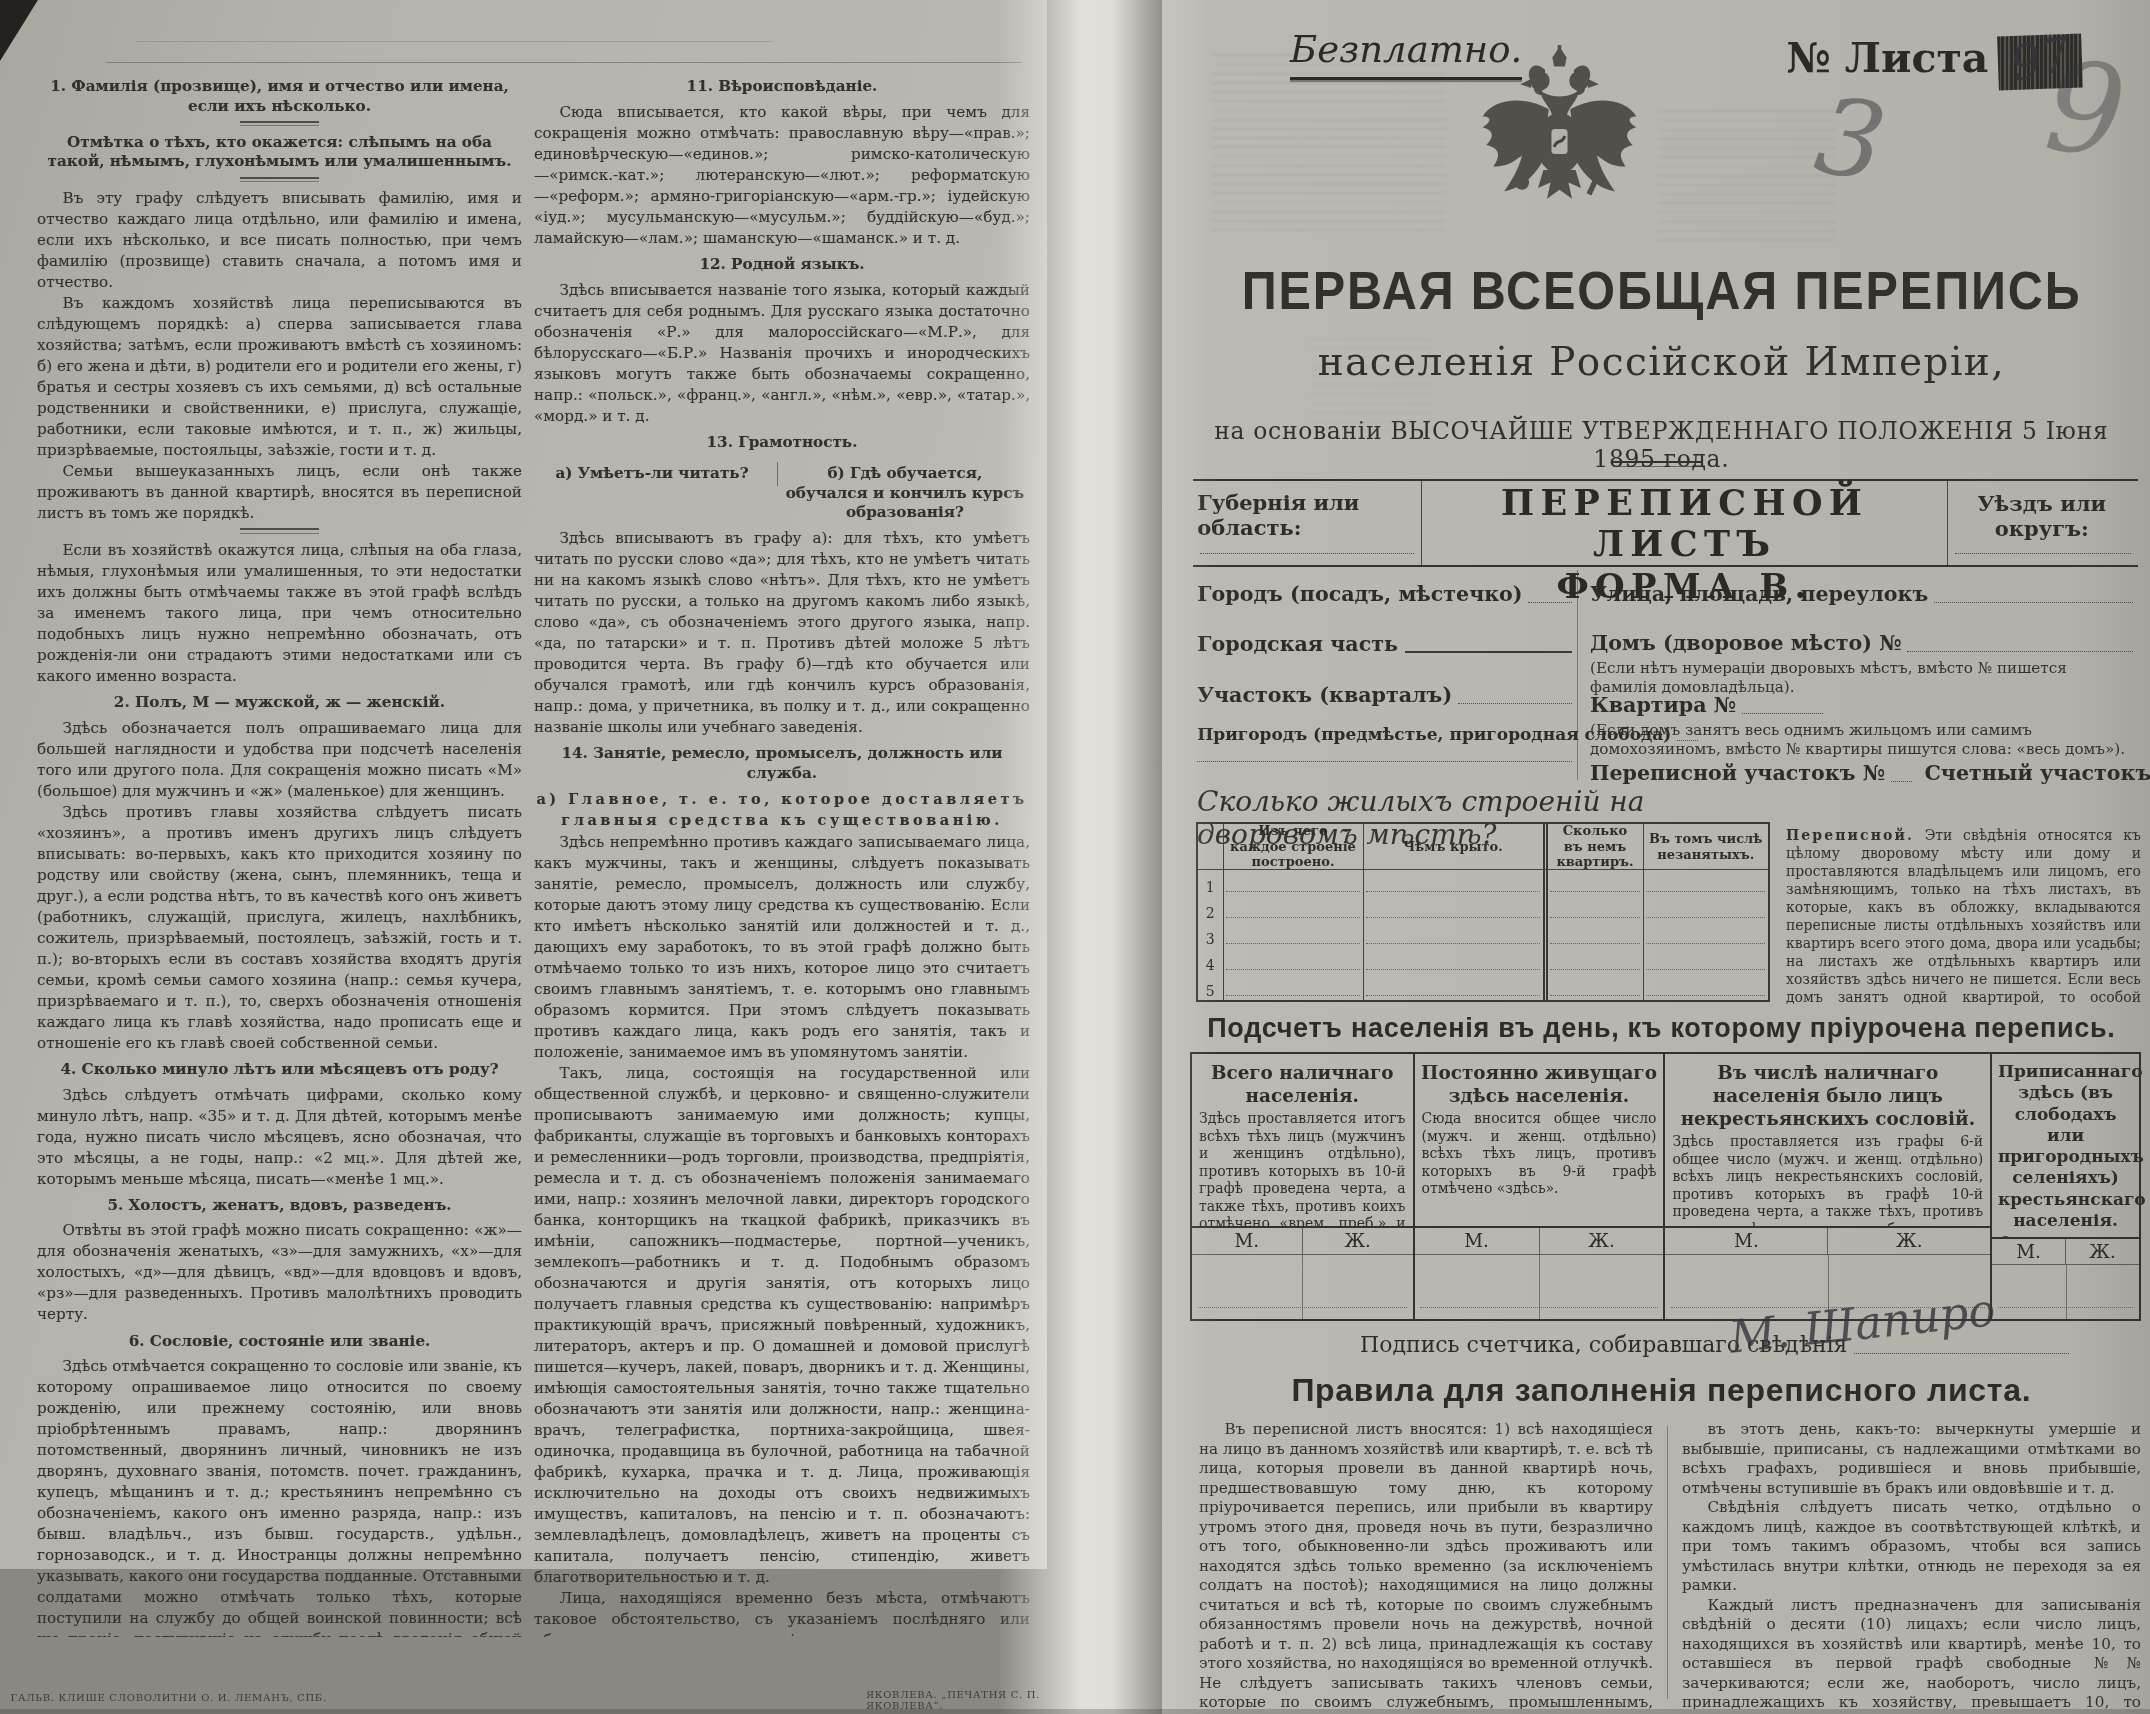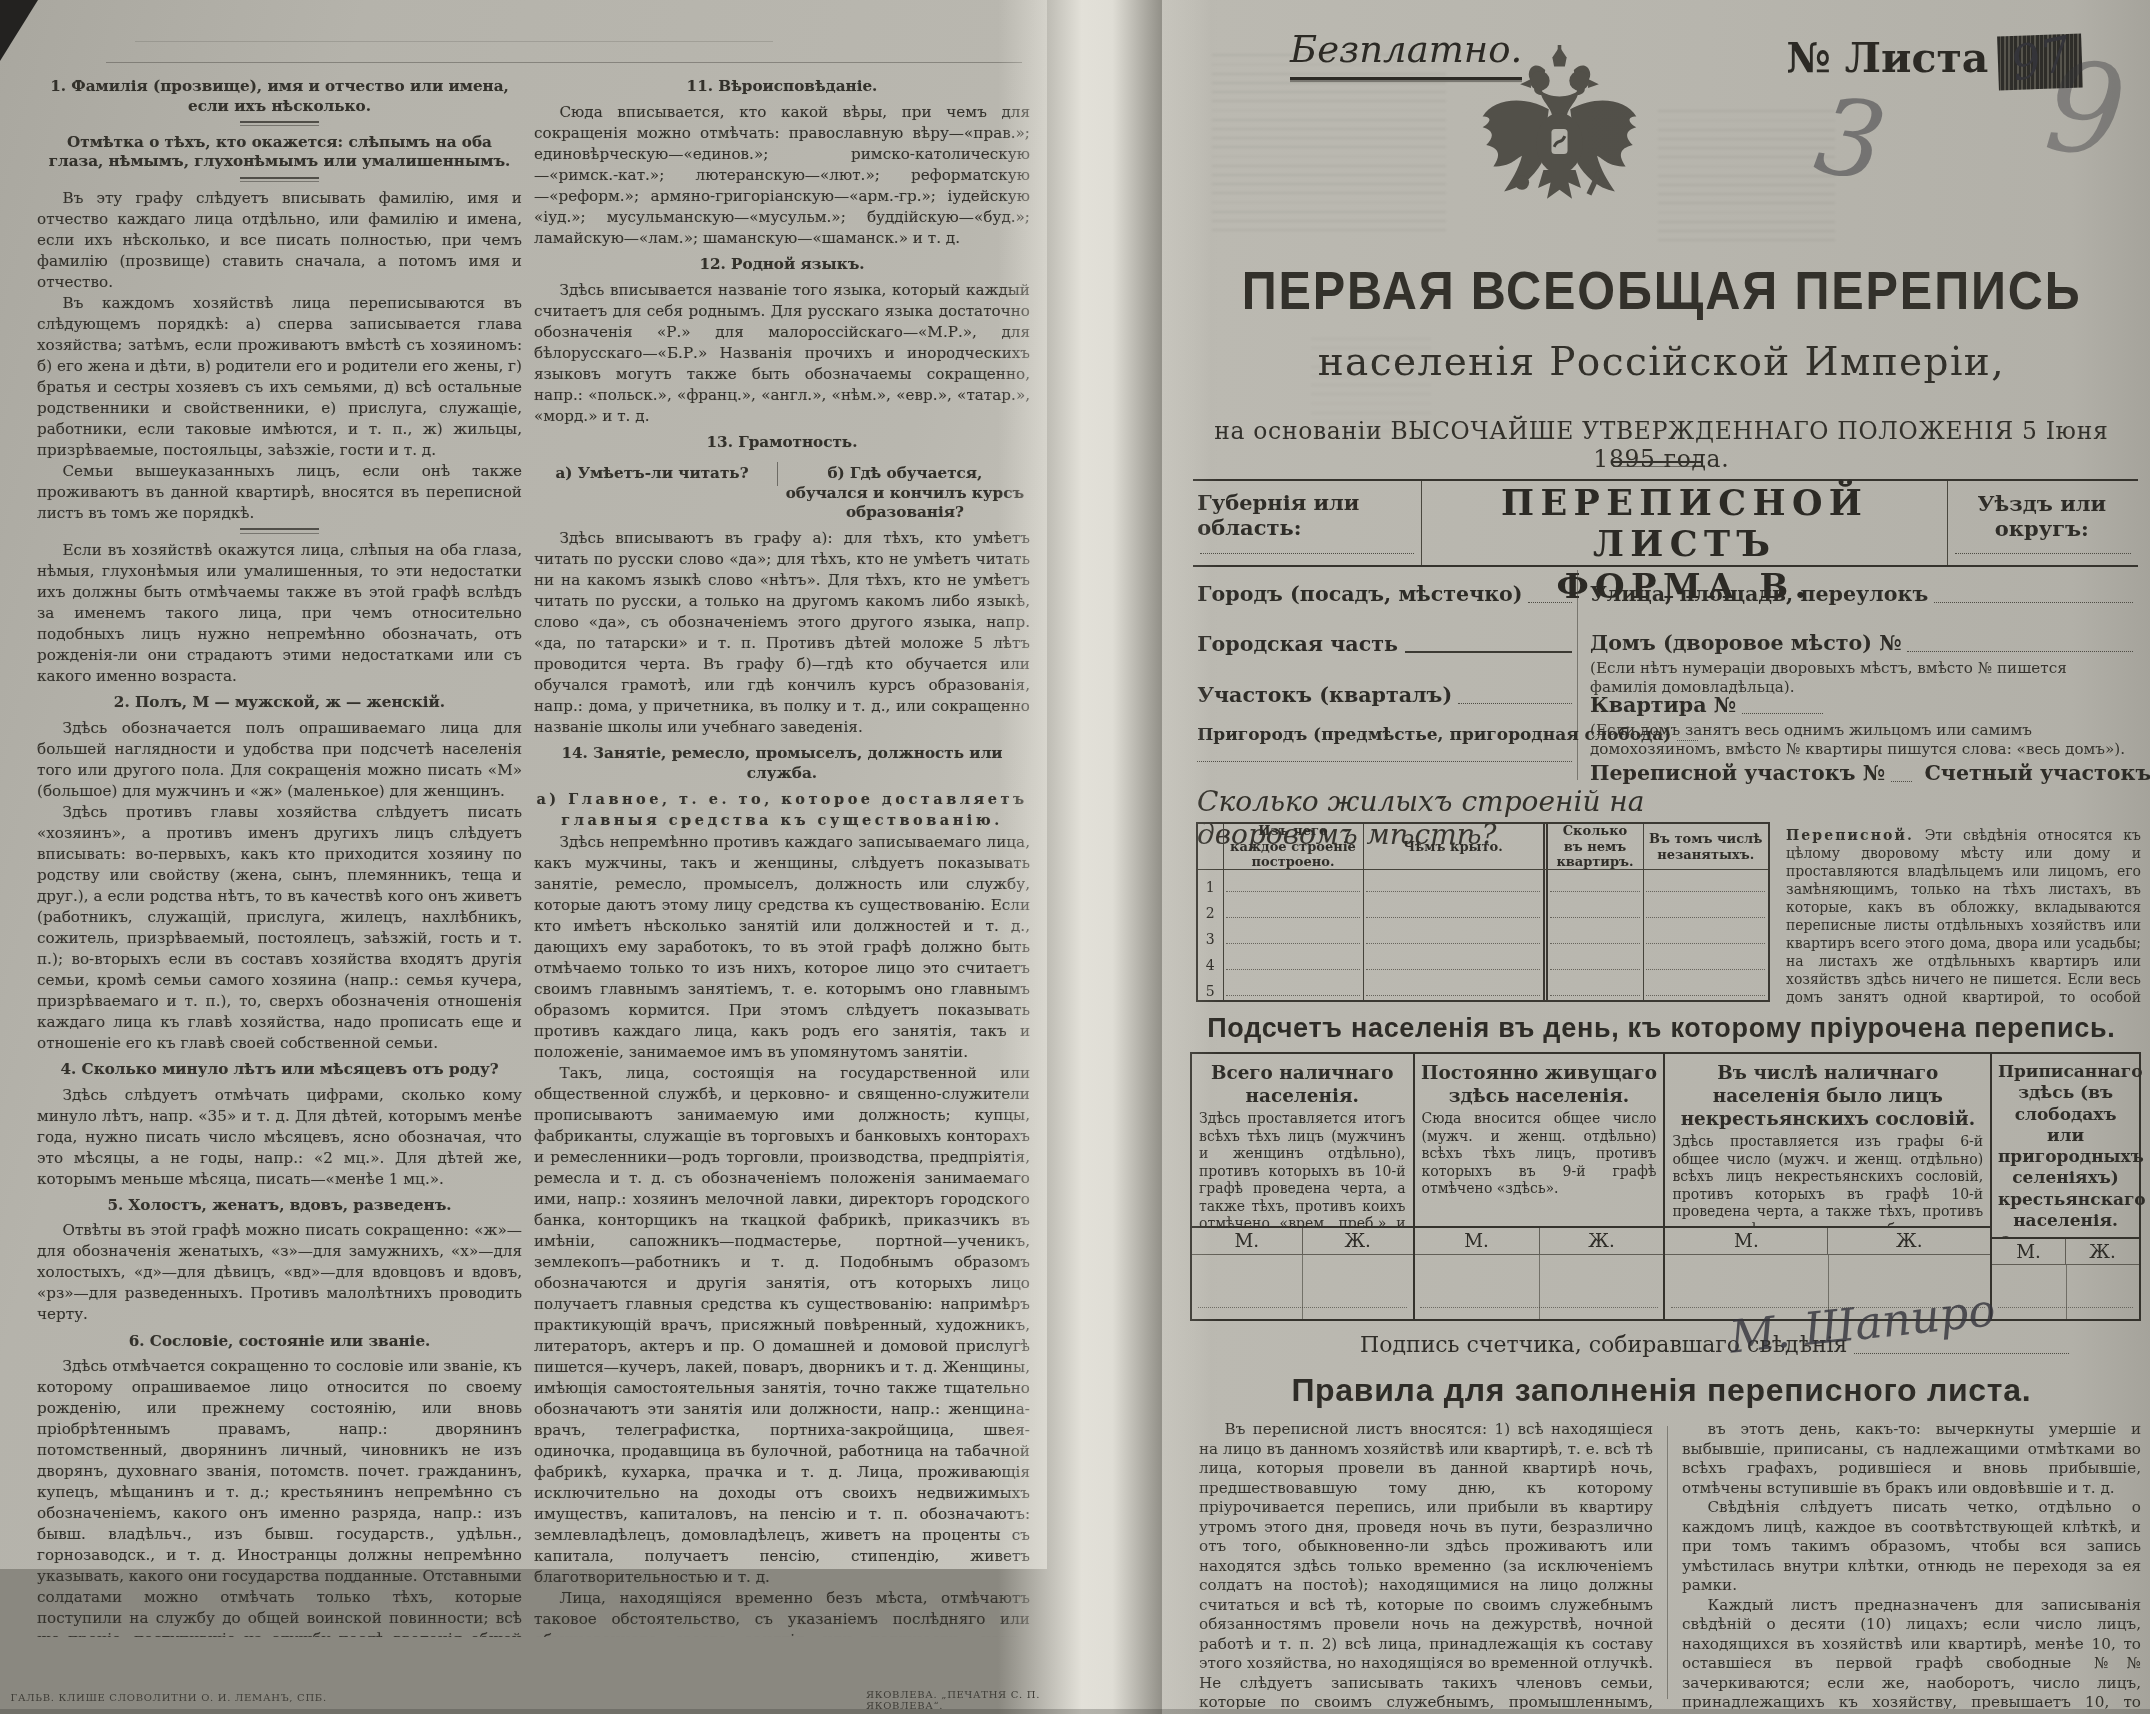--- a/index.html
+++ b/index.html
@@ -125,21 +125,21 @@
 
 <div id="canvas">
 
   <div class="page-left">
     <div class="lp-rule-top"></div>
     <div class="lp-rule-top2"></div>
 
     <div class="lcol lc1">
         <div class="lp-item li-h">1. Фамилія (прозвище), имя и отчество или имена, если ихъ нѣсколько.</div>
         <div class="lp-item li-rule"></div>
-        <div class="lp-item li-h">Отмѣтка о тѣхъ, кто окажется: слѣпымъ на оба глаза, нѣмымъ, глухонѣмымъ или умалишеннымъ.</div>
+        <div class="lp-item li-h">Отмѣтка о тѣхъ, кто окажется: слѣпымъ на оба такой, нѣмымъ, глухонѣмымъ или умалишеннымъ.</div>
         <div class="lp-item li-rule"></div>
         <div class="lp-item li-p">Въ эту графу слѣдуетъ вписывать фамилію, имя и отчество каждаго лица отдѣльно, или фамилію и имена, если ихъ нѣсколько, и все писать полностью, при чемъ фамилію (прозвище) ставить сначала, а потомъ имя и отчество.</div>
         <div class="lp-item li-p">Въ каждомъ хозяйствѣ лица переписываются въ слѣдующемъ порядкѣ: а) сперва записывается глава хозяйства; затѣмъ, если проживаютъ вмѣстѣ съ хозяиномъ: б) его жена и дѣти, в) родители его и родители его жены, г) братья и сестры хозяевъ съ ихъ семьями, д) всѣ остальные родственники и свойственники, е) прислуга, служащіе, работники, если таковые имѣются, и т. п., ж) жильцы, призрѣваемые, постояльцы, заѣзжіе, гости и т. д.</div>
         <div class="lp-item li-p">Семьи вышеуказанныхъ лицъ, если онѣ также проживаютъ въ данной квартирѣ, вносятся въ переписной листъ въ томъ же порядкѣ.</div>
         <div class="lp-item li-rule"></div>
         <div class="lp-item li-p">Если въ хозяйствѣ окажутся лица, слѣпыя на оба глаза, нѣмыя, глухонѣмыя или умалишенныя, то эти недостатки ихъ должны быть отмѣчаемы также въ этой графѣ вслѣдъ за именемъ такого лица, при чемъ относительно подобныхъ лицъ нужно непремѣнно обозначать, отъ рожденія-ли они страдаютъ этими недостатками или съ какого именно возраста.</div>
         <div class="lp-item li-h">2. Полъ, М — мужской, ж — женскій.</div>
         <div class="lp-item li-p">Здѣсь обозначается полъ опрашиваемаго лица для большей наглядности и удобства при подсчетѣ населенія того или другого пола. Для сокращенія можно писать «М» (большое) для мужчинъ и «ж» (маленькое) для женщинъ.</div>
         <div class="lp-item li-p">Здѣсь противъ главы хозяйства слѣдуетъ писать «хозяинъ», а противъ именъ другихъ лицъ слѣдуетъ вписывать: во-первыхъ, какъ кто приходится хозяину по родству или свойству (жена, сынъ, племянникъ, теща и друг.), а если родства нѣтъ, то въ качествѣ кого онъ живетъ (работникъ, служащій, прислуга, жилецъ, нахлѣбникъ, сожитель, призрѣваемый, постоялецъ, заѣзжій, гость и т. п.); во-вторыхъ если въ составъ хозяйства входятъ другія семьи, кромѣ семьи самого хозяина (напр.: семья кучера, призрѣваемаго и т. п.), то, сверхъ обозначенія отношенія каждаго лица къ главѣ хозяйства, надо прописать еще и отношеніе его къ главѣ своей собственной семьи.</div>
         <div class="lp-item li-h">4. Сколько минуло лѣтъ или мѣсяцевъ отъ роду?</div>

